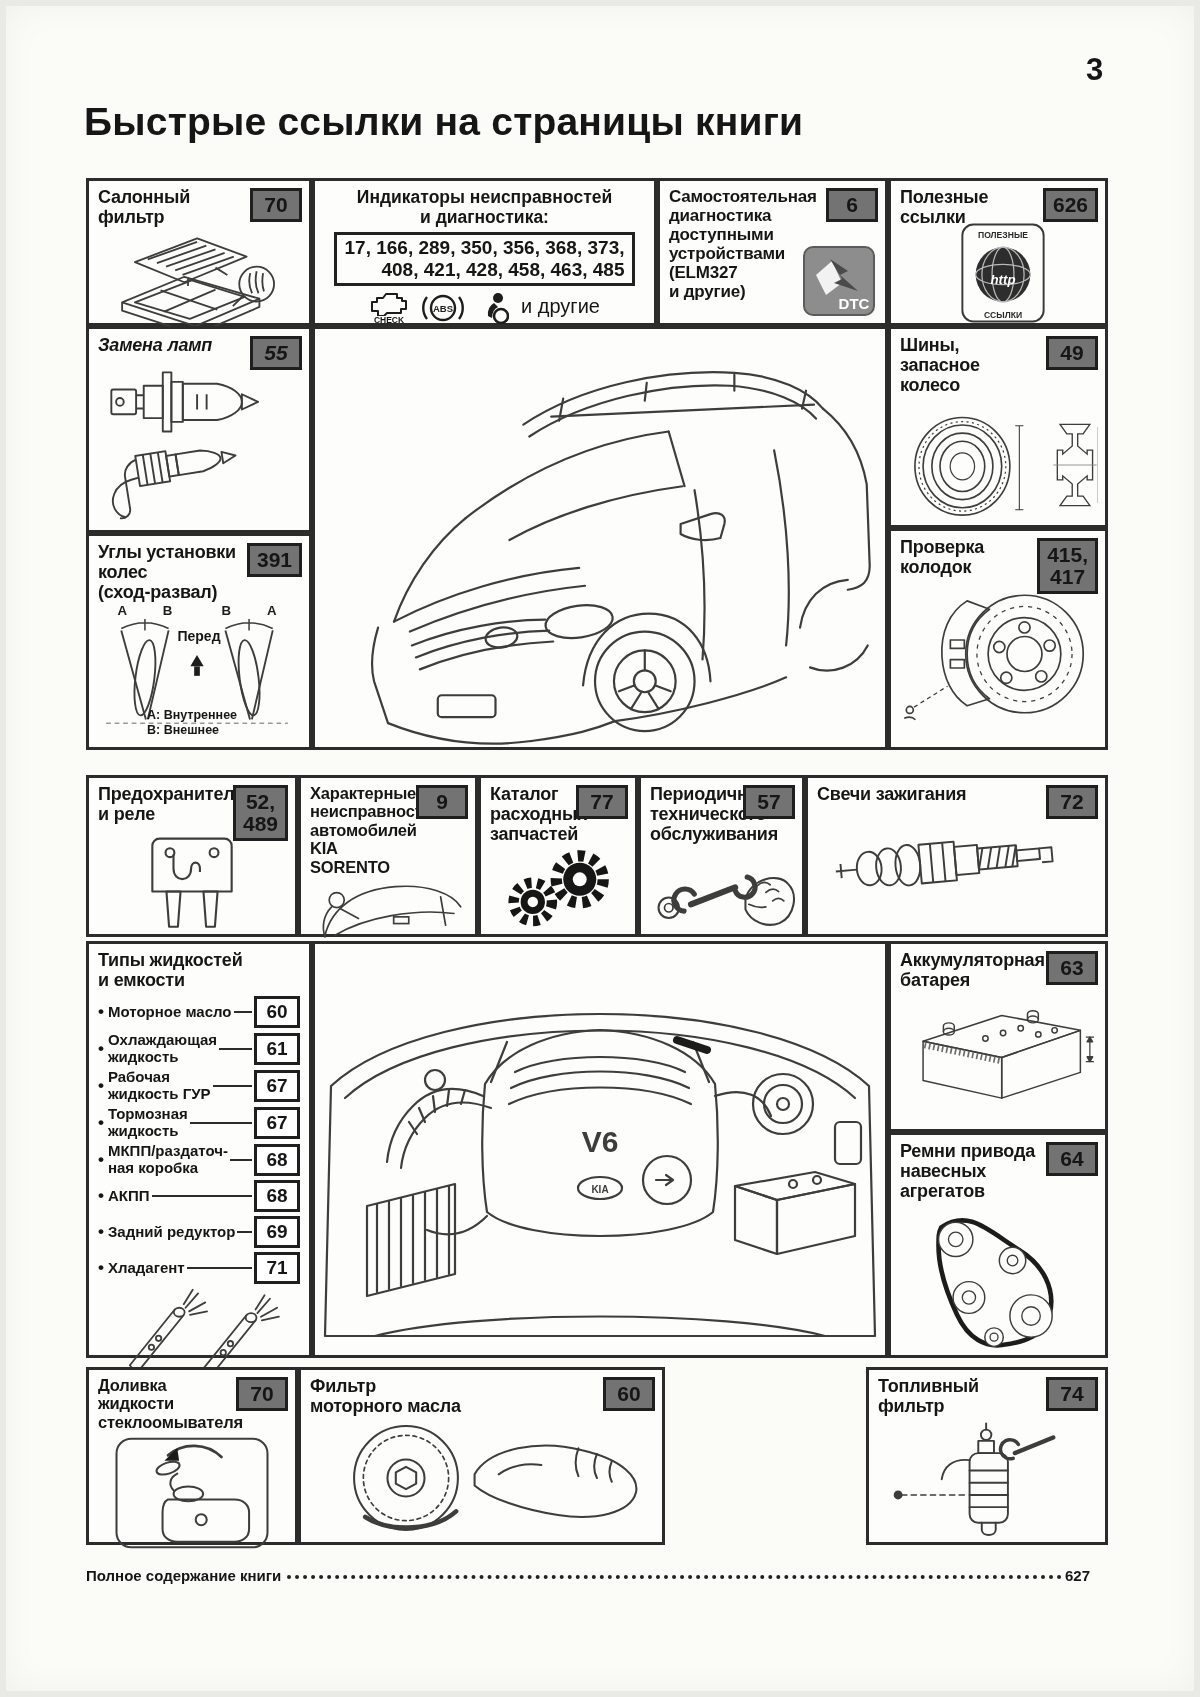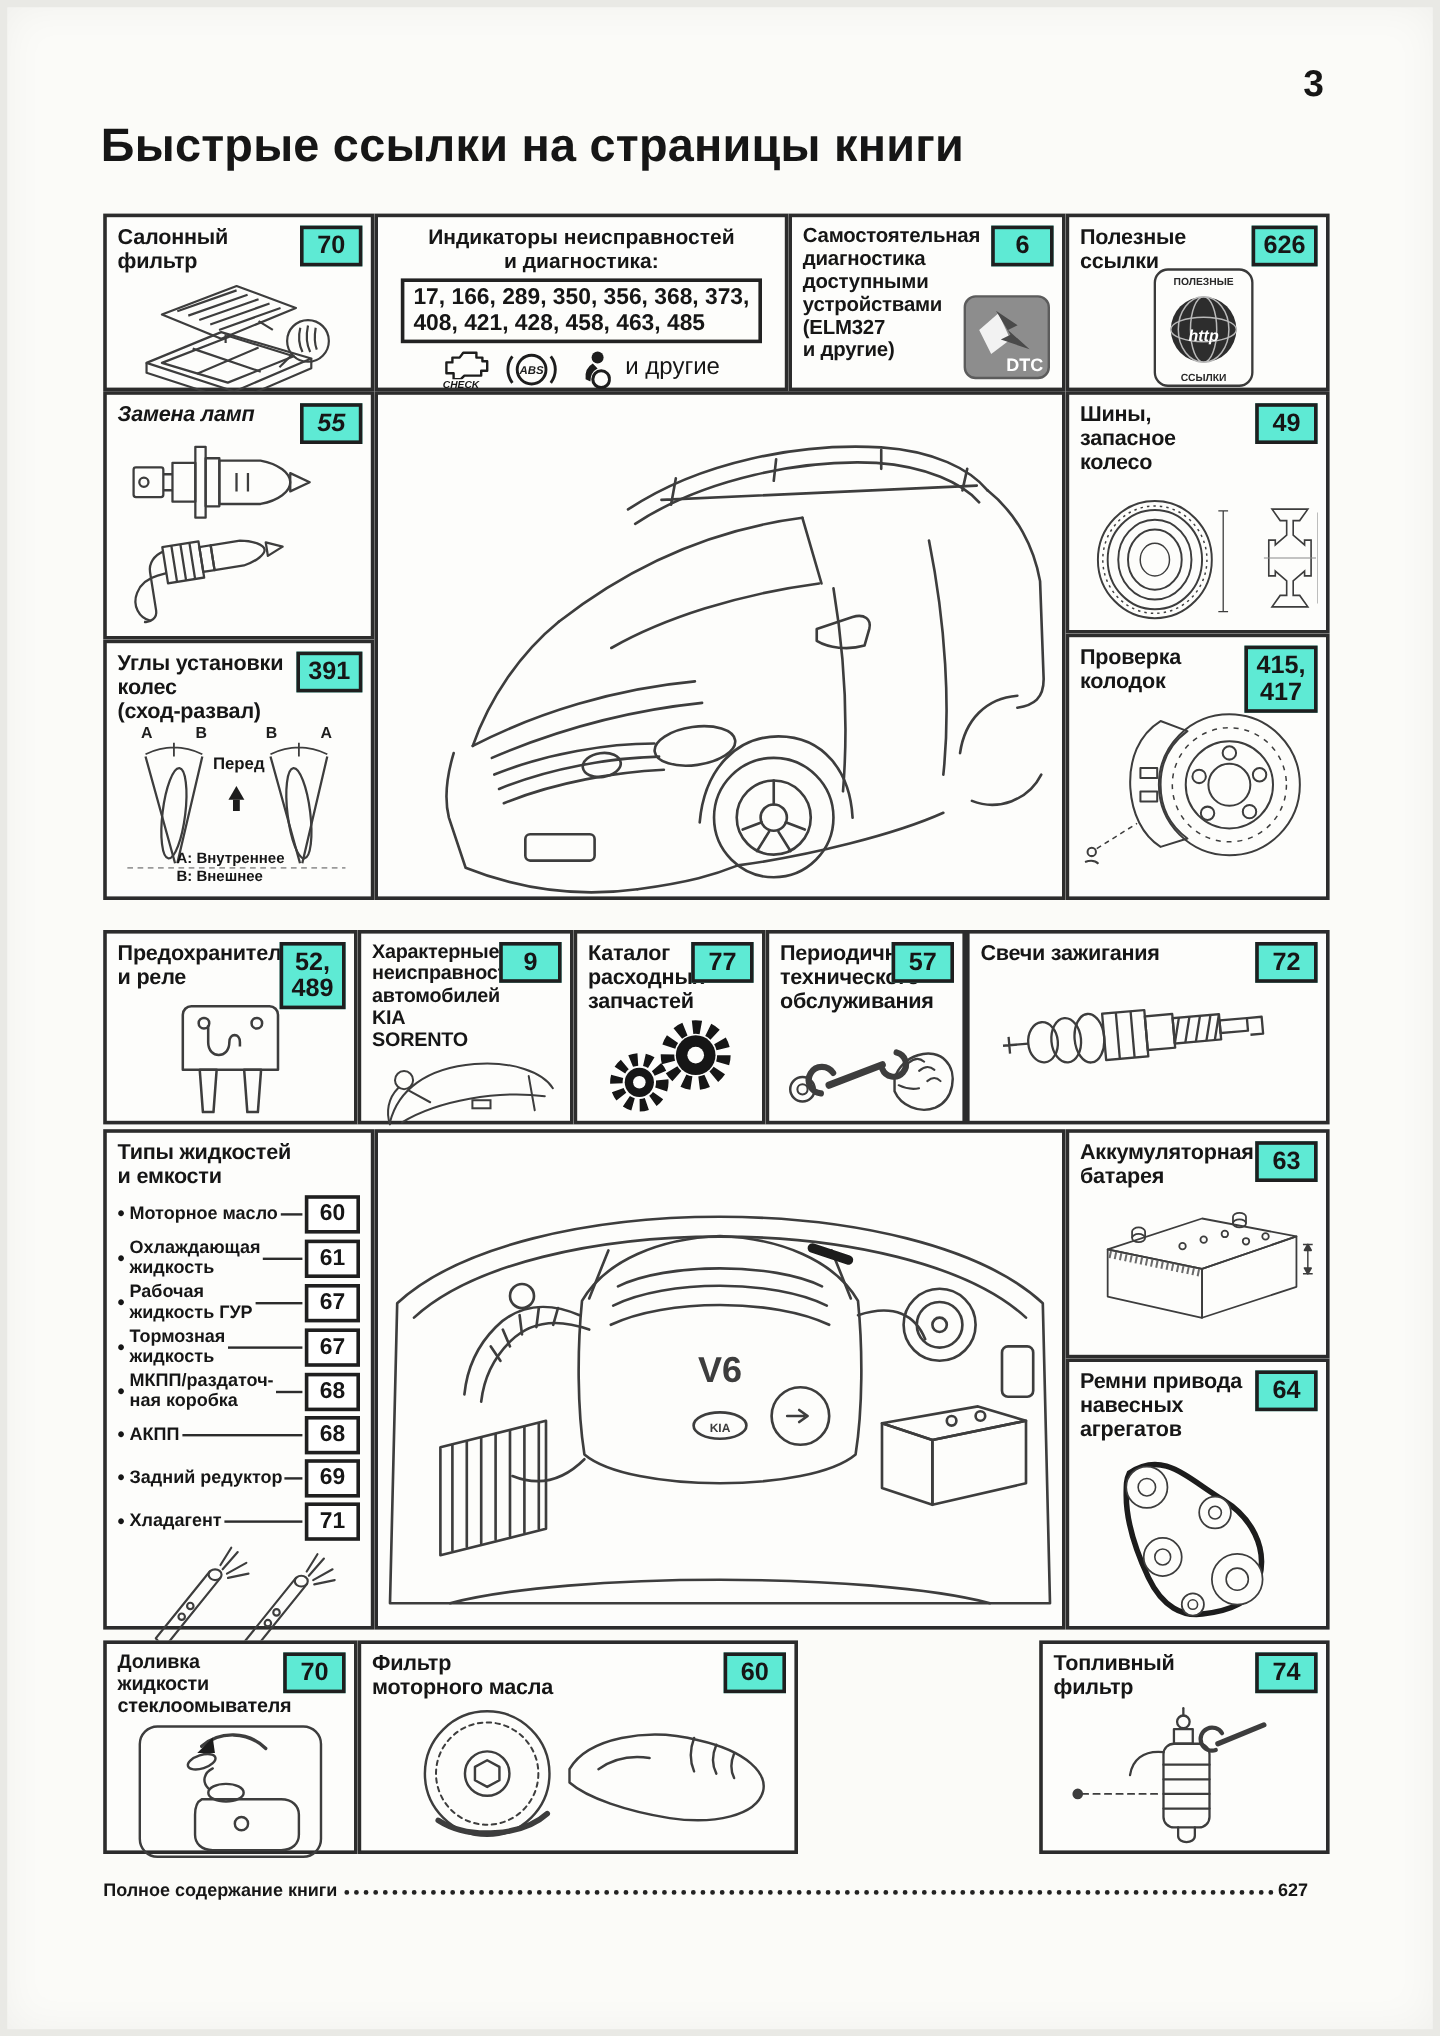--- a/index.html
+++ b/index.html
@@ -4,29 +4,29 @@
 <style>
   html,body{margin:0;padding:0;background:#dedfdb;}
   .sheet{position:relative;width:1200px;height:1697px;background:#fbfbf8;
     font-family:"Liberation Sans","DejaVu Sans",sans-serif;color:#161616;overflow:hidden;
     box-shadow:inset 0 0 0 6px #e9e9e5, inset 0 0 40px rgba(0,0,0,.06);}
   .page-num{position:absolute;left:1086px;top:52px;font-size:31px;font-weight:bold;}
   .page-title{position:absolute;left:84px;top:100px;font-size:39px;font-weight:bold;letter-spacing:.2px;}
   .cell{position:absolute;border:3px solid #2c2c2c;background:#fdfdfb;box-sizing:border-box;padding:6px 9px;}
   .cell-title{font-weight:bold;font-size:18px;line-height:1.12;white-space:pre-line;letter-spacing:-.2px;}
   .w-badge{padding-right:64px;}
-  .badge{position:absolute;top:7px;right:7px;min-width:32px;border:3px solid #1f1f1f;background:#5eead4;
+  .badge{position:absolute;top:7px;right:7px;min-width:32px;border:3px solid #1f1f1f;background:#737373;
     font-weight:bold;font-size:21px;line-height:1.04;text-align:center;padding:3px 7px;white-space:pre-line;}
   .illus{display:block;margin:4px auto 0;}
   
   .ind-title{font-weight:bold;font-size:17.5px;line-height:1.15;text-align:center;white-space:pre-line;}
   .codes-box{border:3px solid #222;margin:5px auto 4px;padding:2px 8px;font-weight:bold;font-size:19px;
-    line-height:1.15;text-align:left;white-space:pre-line;width:fit-content;}
+    line-height:1.15;text-align:right;white-space:pre-line;width:fit-content;}
   .icons-row{display:flex;align-items:flex-end;justify-content:center;gap:12px;}
-  .mini-icon{display:flex;flex-direction:column;align-items:flex-start;font-weight:bold;font-size:8.5px;line-height:1;font-style:italic;}
+  .mini-icon{display:flex;flex-direction:column;align-items:center;font-weight:bold;font-size:8.5px;line-height:1;}
   .others{font-weight:normal;font-size:20px;padding-bottom:6px;}
   
   .fl-rows{margin-top:6px;}
   .fl-row{display:flex;align-items:center;margin:4px 0;}
   .fl-bullet{font-size:17px;font-weight:bold;margin-right:4px;}
   .fl-label{font-weight:bold;font-size:15px;line-height:1.1;white-space:pre-line;}
   .fl-line{flex:1;border-top:2.5px solid #2c2c2c;margin:0 2px;min-width:8px;}
   .fl-badge{border:3px solid #1f1f1f;background:#fff;font-weight:bold;font-size:19px;padding:2px 6px;
     min-width:28px;text-align:center;}
   

